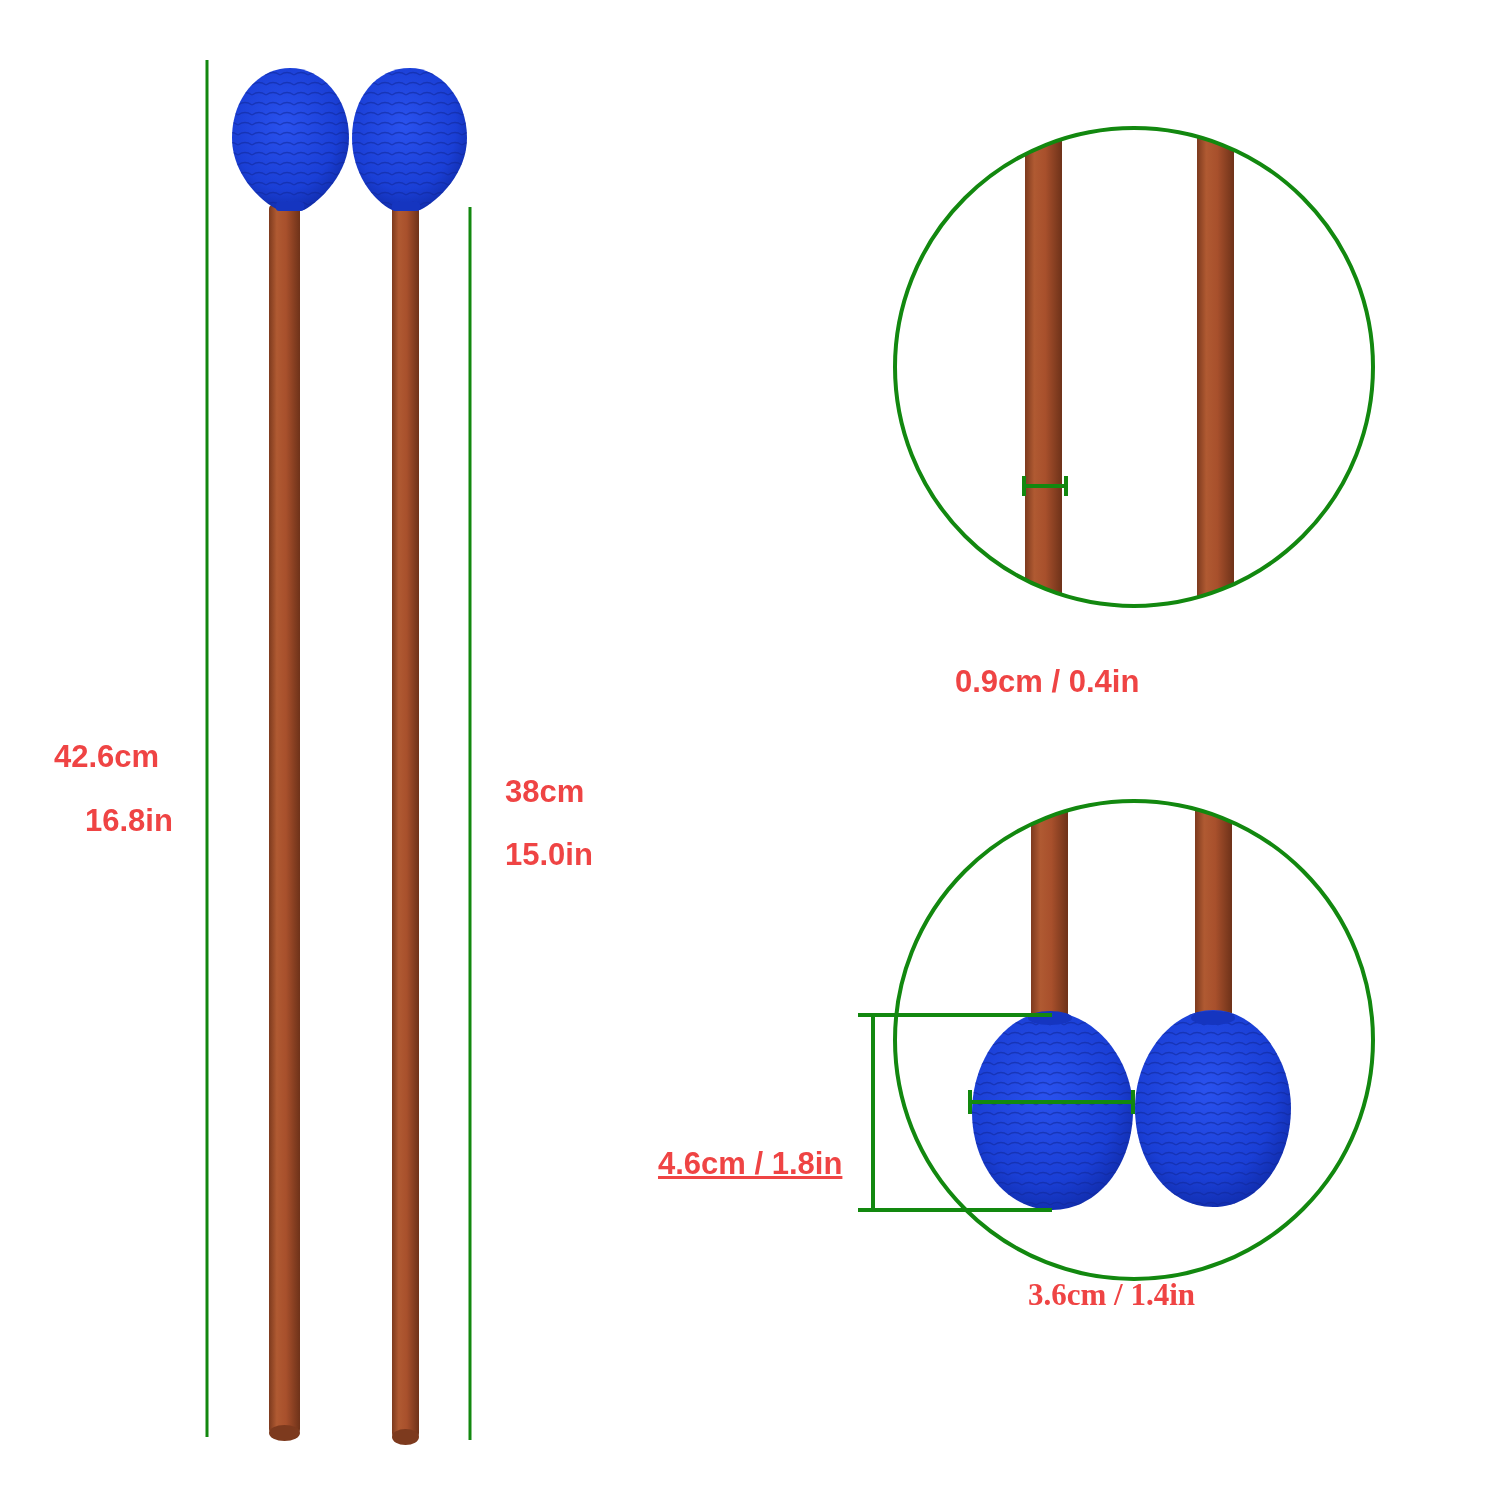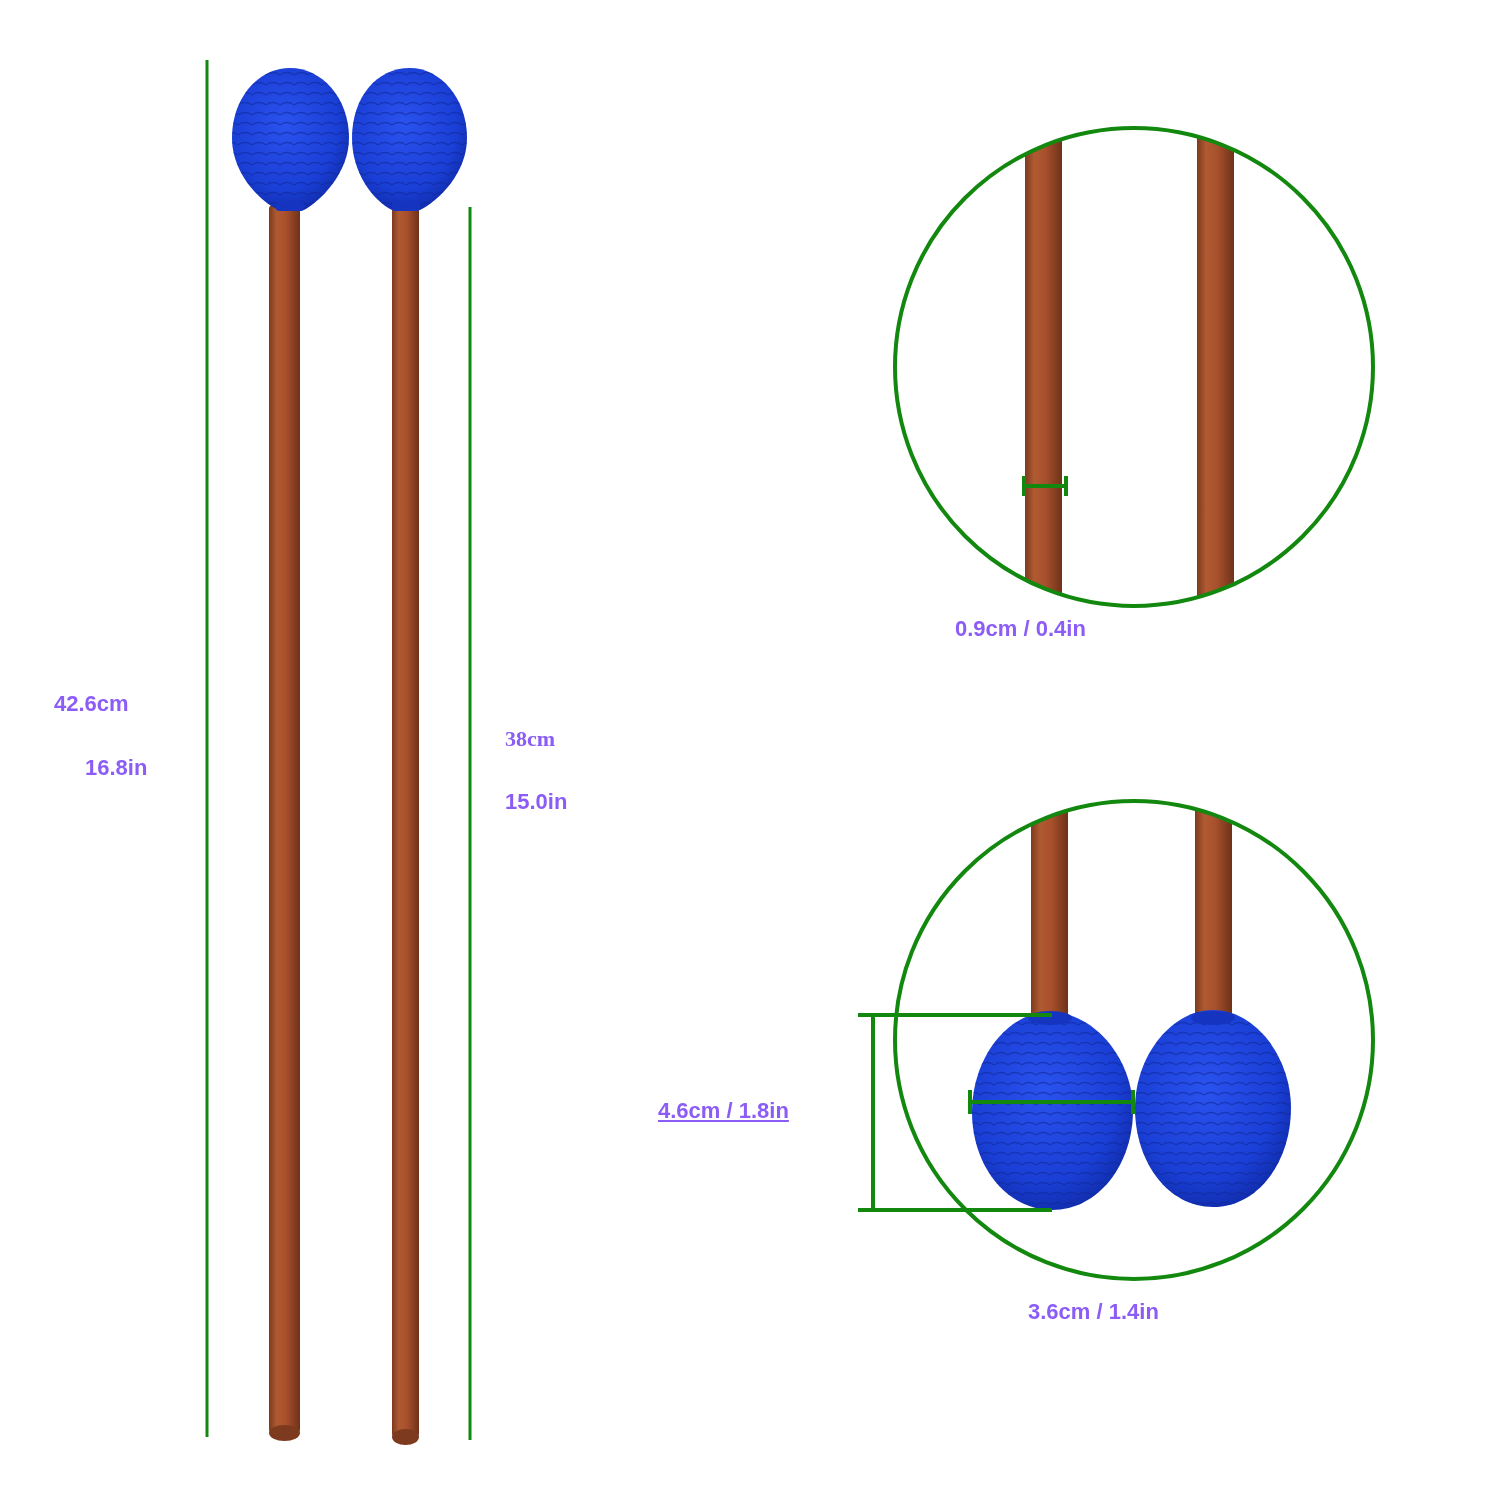--- a/index.html
+++ b/index.html
@@ -2,24 +2,25 @@
 <html><head>
 <meta charset="utf-8">
 <style>
   html, body { margin: 0; padding: 0; background: #ffffff; }
   body { width: 1500px; height: 1500px; position: relative; overflow: hidden; }
   #canvas { position: absolute; left: 0; top: 0; }
   .label {
     position: absolute;
     font-family: "Liberation Sans", sans-serif;
     font-weight: bold;
-    font-size: 22px;
-    color: #8b5cf6;
+    font-size: 31px;
+    color: #ef4444;
     white-space: nowrap;
     line-height: 1;
+    margin-top: 48px;
   }
 </style>
 </head>
 <body>
 
 <svg id="canvas" width="1500" height="1500" viewBox="0 0 1500 1500">
   <defs>
     <linearGradient id="wood" x1="0" x2="1" y1="0" y2="0">
       <stop offset="0" stop-color="#7d3a1e"></stop>
       <stop offset="0.25" stop-color="#b05a32"></stop>
@@ -105,20 +106,20 @@
       <line x1="970" y1="1102" x2="1133" y2="1102"></line>
       <line x1="970" y1="1090" x2="970" y2="1114"></line>
       <line x1="1133" y1="1090" x2="1133" y2="1114"></line>
     </g>
   </g>
 </svg>
 
 <div class="label" style="left:54px; top:693px;">42.6cm</div>
 <div class="label" style="left:85px; top:757px;">16.8in</div>
 
-<div class="label" style="left:505px; top:728px;font-family:Liberation Serif, serif;">38cm</div>
+<div class="label" style="left:505px; top:728px;">38cm</div>
 <div class="label" style="left:505px; top:791px;">15.0in</div>
 
 <div class="label" style="left:955px; top:618px;">0.9cm / 0.4in</div>
 
 <div class="label" style="left:658px; top:1100px;text-decoration:underline;">4.6cm / 1.8in</div>
 
-<div class="label" style="left:1028px; top:1301px;">3.6cm / 1.4in</div>
+<div class="label" style="left:1028px; top:1231px;font-family:Liberation Serif, serif;">3.6cm / 1.4in</div>
 
 </body></html>

